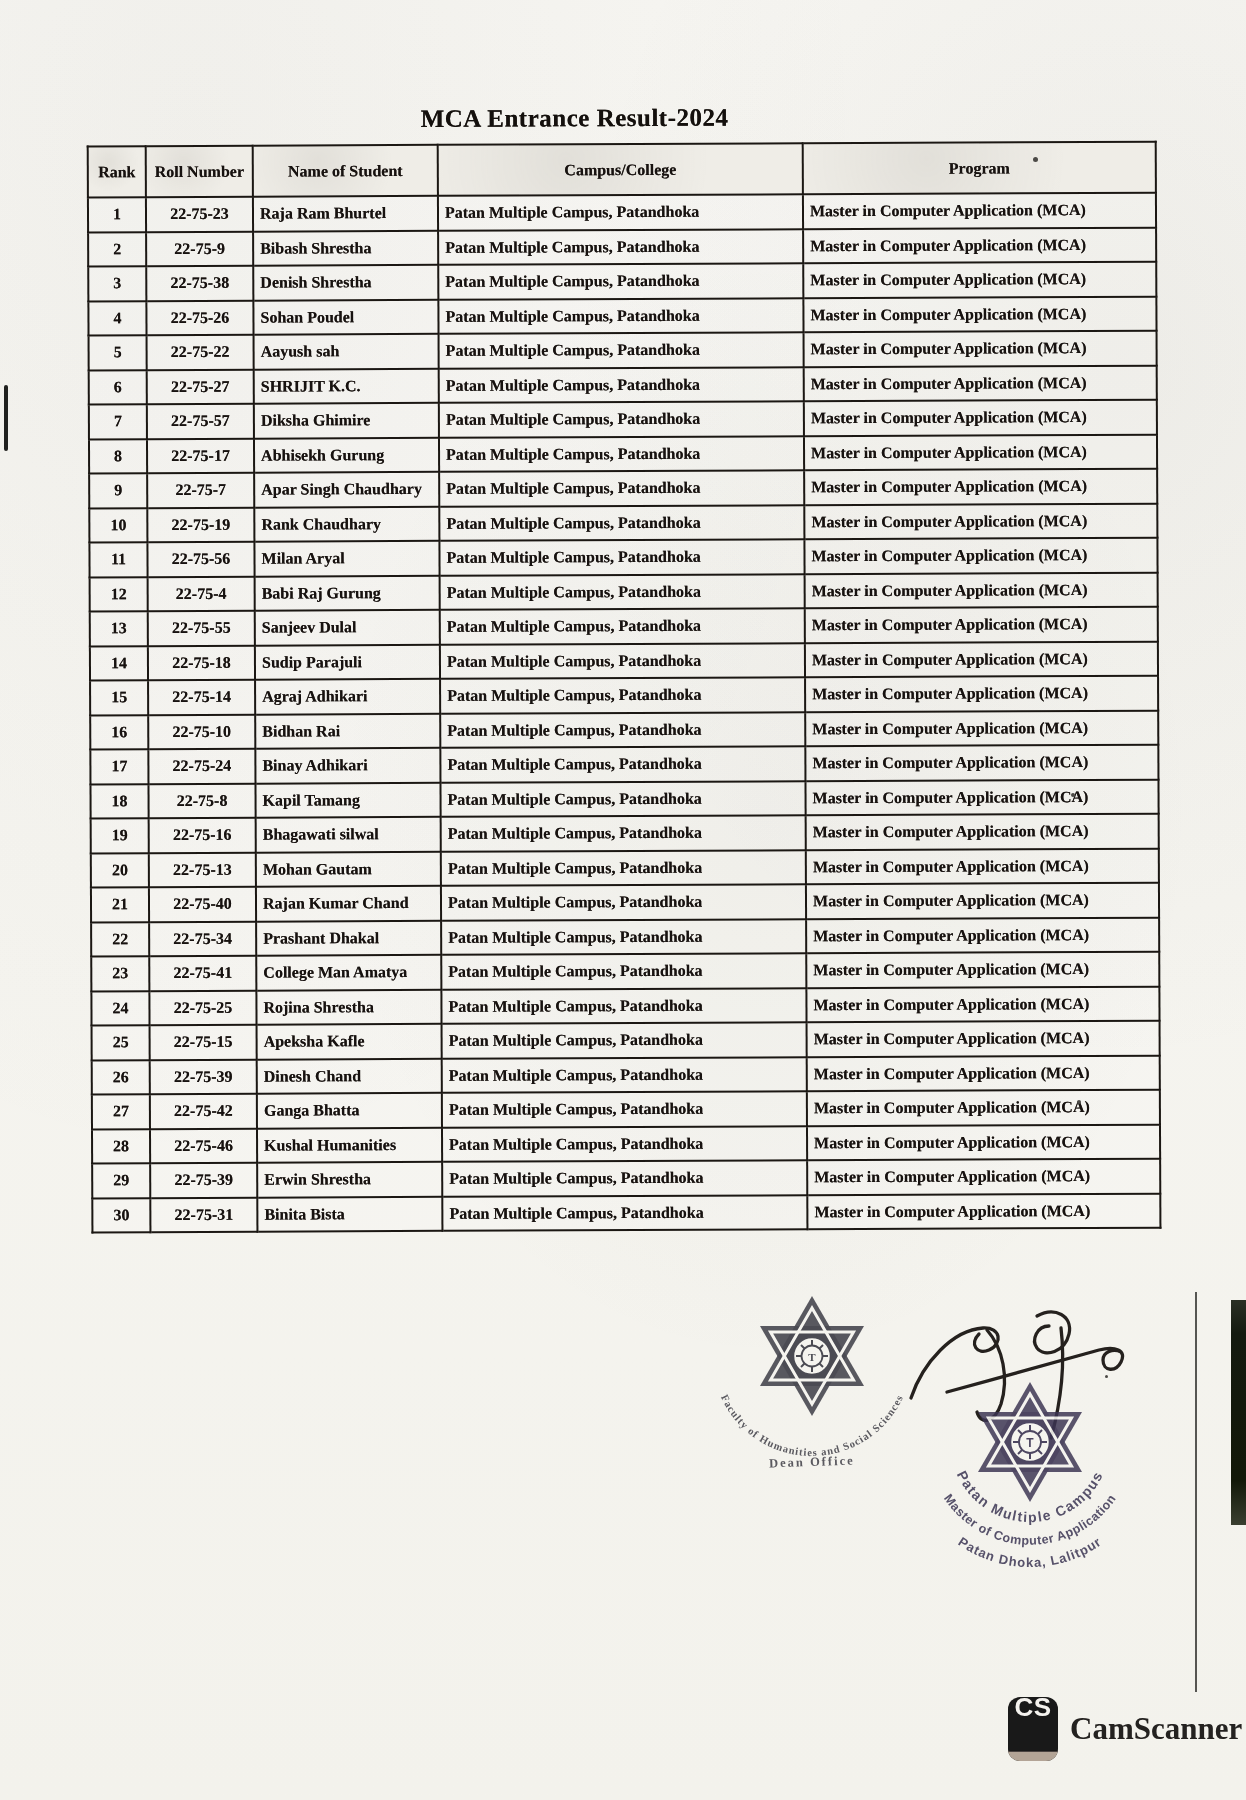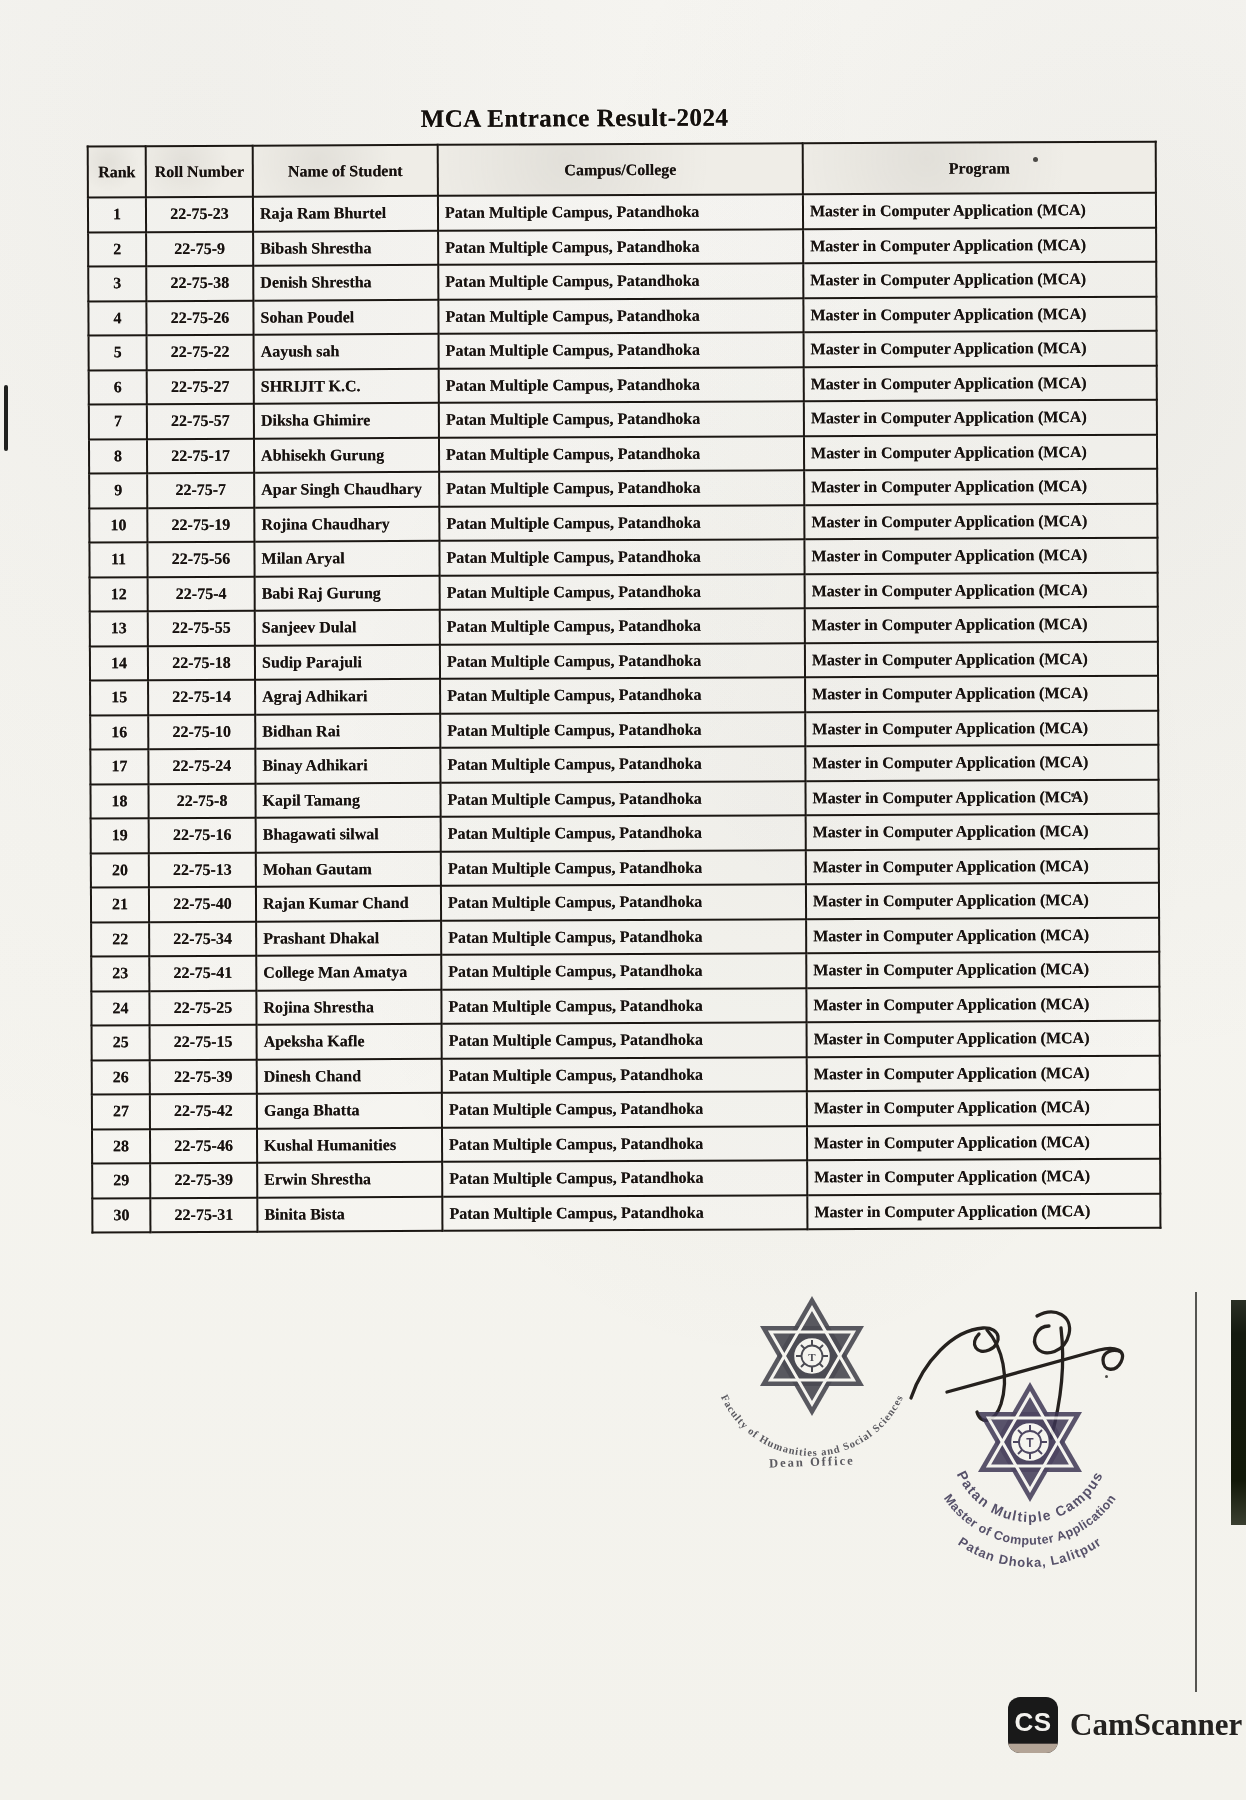--- a/index.html
+++ b/index.html
@@ -30,22 +30,22 @@
   th.c-campus{background:
       radial-gradient(circle at 60% 60%, rgba(115,110,100,.14), transparent 55%),#efede7;}
   table.results td{height:34.5px;font-size:16px;font-weight:700;padding:0 6px;
     vertical-align:middle;background:rgba(255,255,255,.12);}
   td[data-cell="rank"],td[data-cell="roll"]{text-align:center;font-size:15px;}
   td[data-cell="name"],td[data-cell="campus"],td[data-cell="program"]{text-align:left;}
   .stamp,.sig,.wm{position:absolute;}
   .stamp text{font-family:"Liberation Serif",serif;}
   .stamp2 text{font-family:"Liberation Sans",sans-serif;}
   .wm{left:1008px;top:1697px;display:flex;align-items:center;gap:12px;}
-  .cs-icon{width:50px;height:56px;border-radius:12px;background:#191919;position:relative;
-    overflow:hidden;display:flex;align-items:center;justify-content:center;}
+  .cs-icon{width:50px;height:64px;border-radius:12px;background:#191919;position:relative;
+    overflow:hidden;display:flex;align-items:flex-start;justify-content:center;}
   .cs-icon span{color:#f4f2ee;font-family:"Liberation Sans",sans-serif;font-weight:700;
     font-size:26px;letter-spacing:.5px;margin-top:-5px;}
   .cs-strip{position:absolute;left:0;right:0;bottom:0;height:9px;background:#b3a496;
     border-top:1px solid #4a4340;}
   .wm-label{font-family:"Liberation Serif",serif;font-size:31px;font-weight:600;color:#242220;}
   .artifact{position:absolute;}
   .a-leftmark{left:4px;top:385px;width:4px;height:66px;background:#20201e;border-radius:2px;}
   .a-edgeline{left:1195px;top:1292px;width:2px;height:400px;background:#393936;opacity:.85;}
   .a-darkstrip{left:1231px;top:1300px;width:15px;height:225px;
     background:linear-gradient(#2a2f24 0%,#141a10 15%,#121808 80%,#3a3f30 100%);}
@@ -136,21 +136,21 @@
           <tr>
     <td data-cell="rank">9</td>
     <td data-cell="roll">22-75-7</td>
     <td data-cell="name">Apar Singh Chaudhary</td>
     <td data-cell="campus">Patan Multiple Campus, Patandhoka</td>
     <td data-cell="program">Master in Computer Application (MCA)</td>
   </tr>
           <tr>
     <td data-cell="rank">10</td>
     <td data-cell="roll">22-75-19</td>
-    <td data-cell="name">Rojina Chaudhary</td>
+    <td data-cell="name">Rank Chaudhary</td>
     <td data-cell="campus">Patan Multiple Campus, Patandhoka</td>
     <td data-cell="program">Master in Computer Application (MCA)</td>
   </tr>
           <tr>
     <td data-cell="rank">11</td>
     <td data-cell="roll">22-75-56</td>
     <td data-cell="name">Milan Aryal</td>
     <td data-cell="campus">Patan Multiple Campus, Patandhoka</td>
     <td data-cell="program">Master in Computer Application (MCA)</td>
   </tr>

